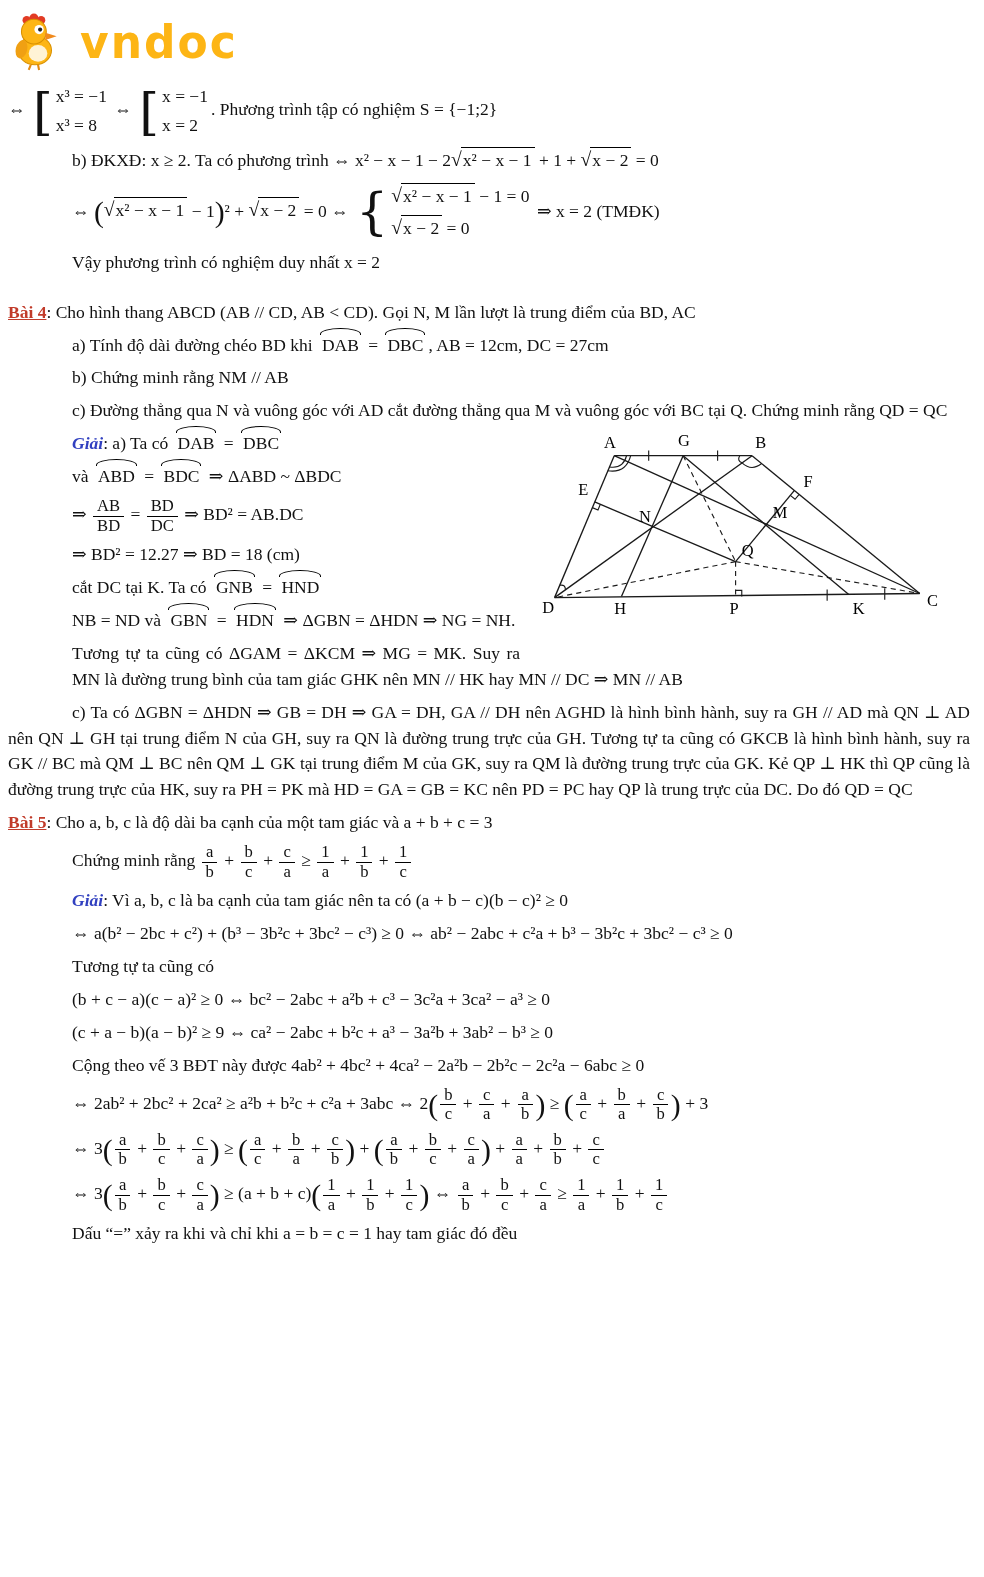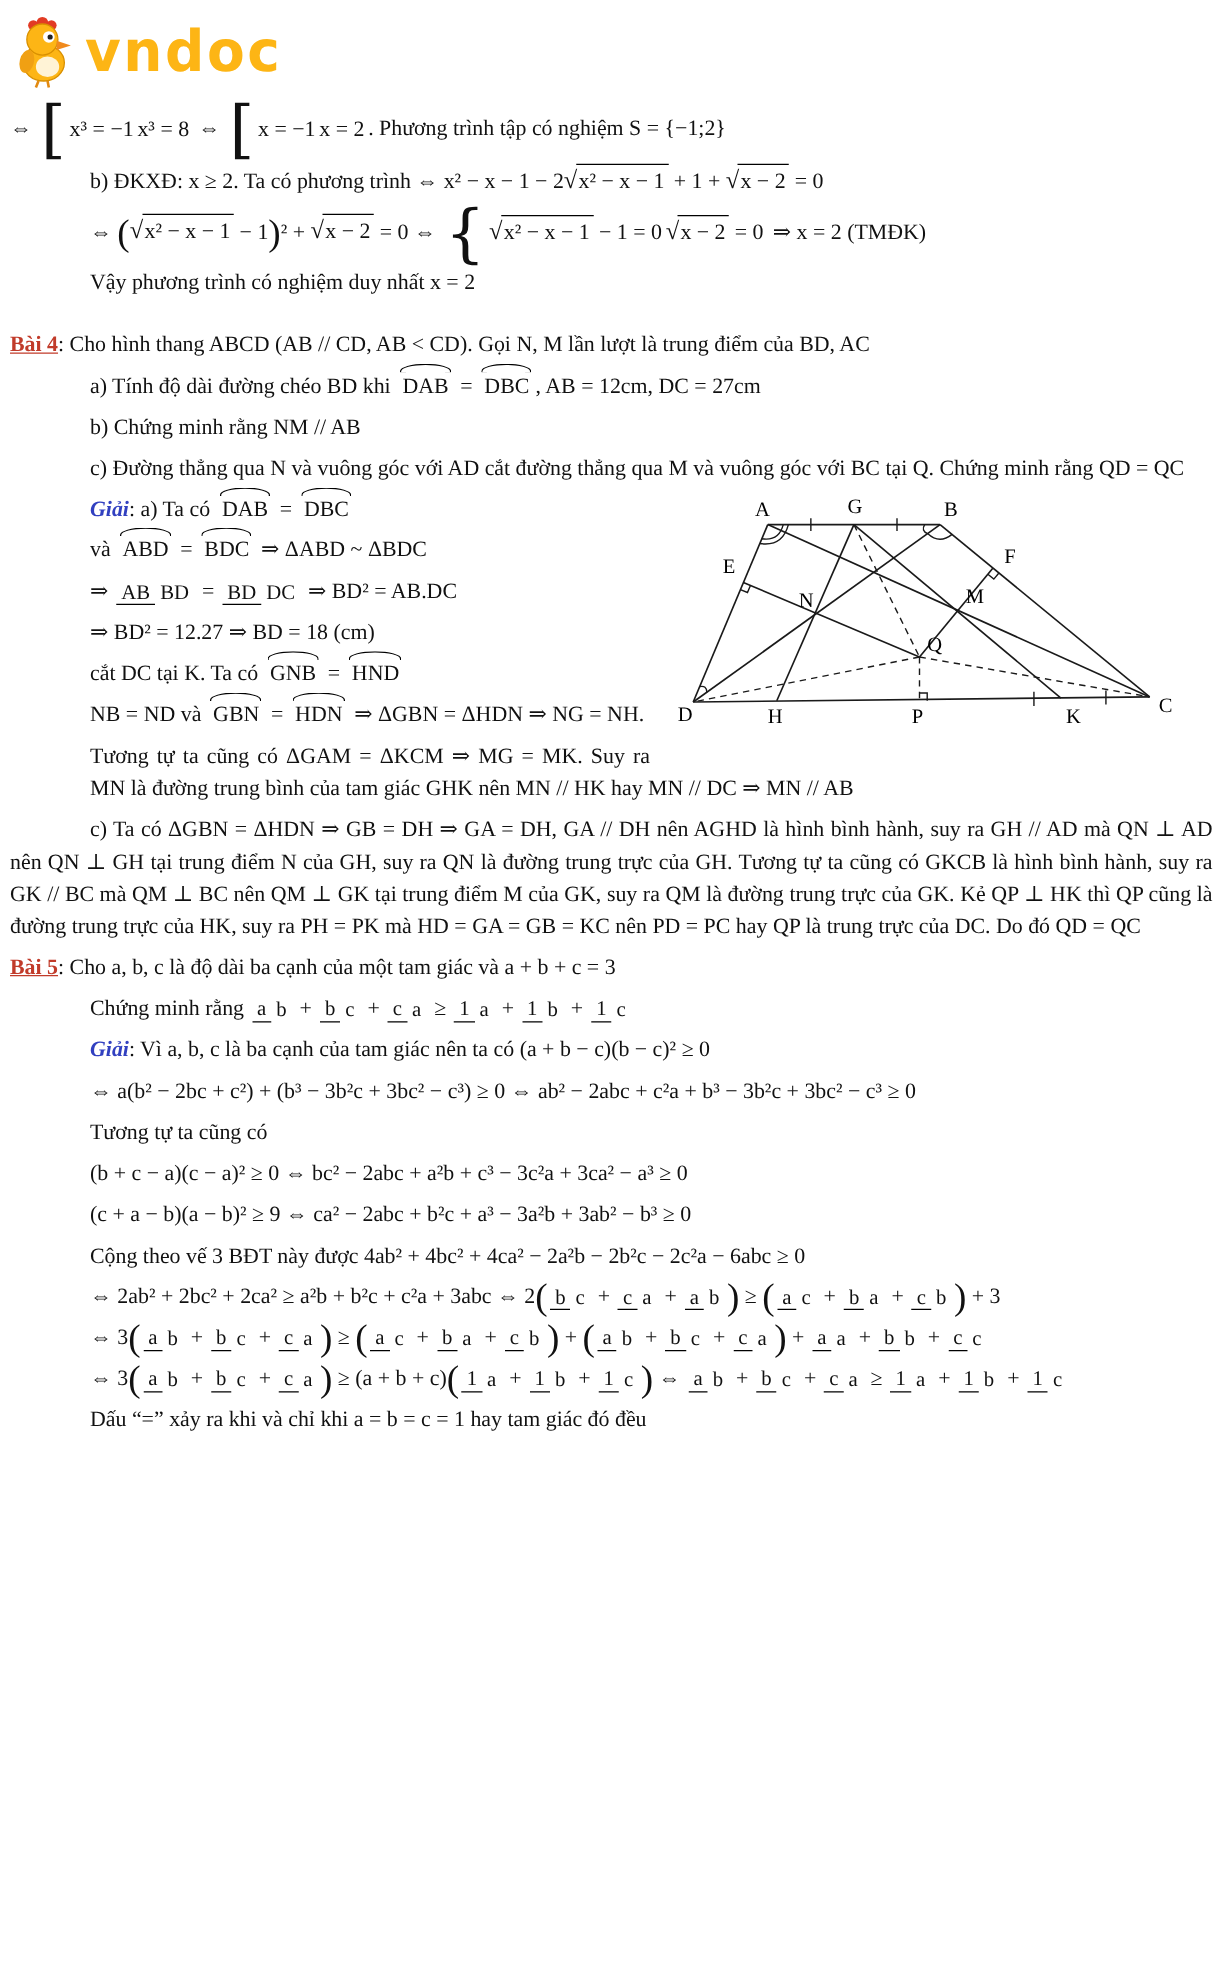--- a/index.html
+++ b/index.html
@@ -1,43 +1,43 @@
 <!DOCTYPE html>
 <html style="--bai: #c13b2a; --giai: #3140c0; --brand: #fdb515; --ink: #111111; --paper: #ffffff;"><head>
 <meta charset="utf-8">
 <style>
   *{box-sizing:border-box;margin:0;padding:0}
   html,body{background:#fff}
   body{width:984px;font-family:"Liberation Serif","DejaVu Serif",serif;color:var(--ink,#111);font-size:17.5px}
   .page{width:984px;min-height:1577px;background:var(--paper,#fff);padding:8px 14px 24px 8px}
   
-  .logo{display:flex;align-items:center;gap:4px;height:64px;margin:2px 0 10px 2px}
+  .logo{display:flex;align-items:center;gap:16px;height:64px;margin:2px 0 10px 2px}
   .logo svg{display:block}
   .brand{font-family:"DejaVu Sans","Liberation Sans",sans-serif;font-weight:bold;font-size:44px;letter-spacing:2px;color:var(--brand,#fdb515);transform:scaleY(1.04);line-height:1}
   
   .doc{line-height:1.48}
   .line{margin:7px 0;min-height:24px}
   .i1{margin-left:64px}
   .pind{text-indent:64px;text-align:justify}
   .just{text-align:justify}
   .mt{margin-top:24px}
   .bai{color:var(--bai,#c13b2a);font-weight:bold;text-decoration:underline}
   .giai{color:var(--giai,#3140c0);font-weight:bold;font-style:italic;}
   
-  .frac{display:inline-flex;align-items:center;vertical-align:middle;margin:0 2px;line-height:1.12;font-size:.95em;text-align:center}
+  .frac{display:inline-flex;flex-direction:column;align-items:center;vertical-align:middle;margin:0 2px;line-height:1.12;font-size:.95em;text-align:center}
   .frac .num{padding:0 4px;border-bottom:1.4px solid #000}
   .frac .den{padding:0 4px}
   .sqrt{display:inline-flex;align-items:baseline;white-space:nowrap}
   .sqrt .rs{font-size:1.12em}
   .sqrt .rb{border-top:1.5px solid #000;margin-left:-1px;padding:0 3px 0 2px}
   .arc{position:relative;display:inline-block;margin:0 3px;padding:0 2px}
   .arc::before{content:"";position:absolute;left:0;right:0;top:-5px;height:6px;border-top:1.6px solid #000;border-left:1.6px solid #000;border-right:1.6px solid #000;border-radius:100% 100% 0 0/170% 170% 0 0}
   .cases{display:inline-flex;align-items:center;vertical-align:middle;margin:0 3px}
   .cases .cbr{font-size:2.9em;font-weight:400;line-height:.78;margin-right:3px;font-family:"DejaVu Serif",serif}
-  .cases .ccol{display:inline-flex;flex-direction:row;gap:3px;text-align:left}
+  .cases .ccol{display:inline-flex;flex-direction:column;gap:3px;text-align:left}
   .bp{font-size:1.7em;line-height:0;vertical-align:middle}
   
   #geo-fig{display:none;float:right;width:432px;margin:0 4px 4px 14px}
   #geo-fig svg{width:100%;height:auto;display:block}
   #geo-fig text{font:16px "Liberation Serif","DejaVu Serif",serif;fill:#000}
 </style>
 </head>
 <body>
 
 <div class="page">

